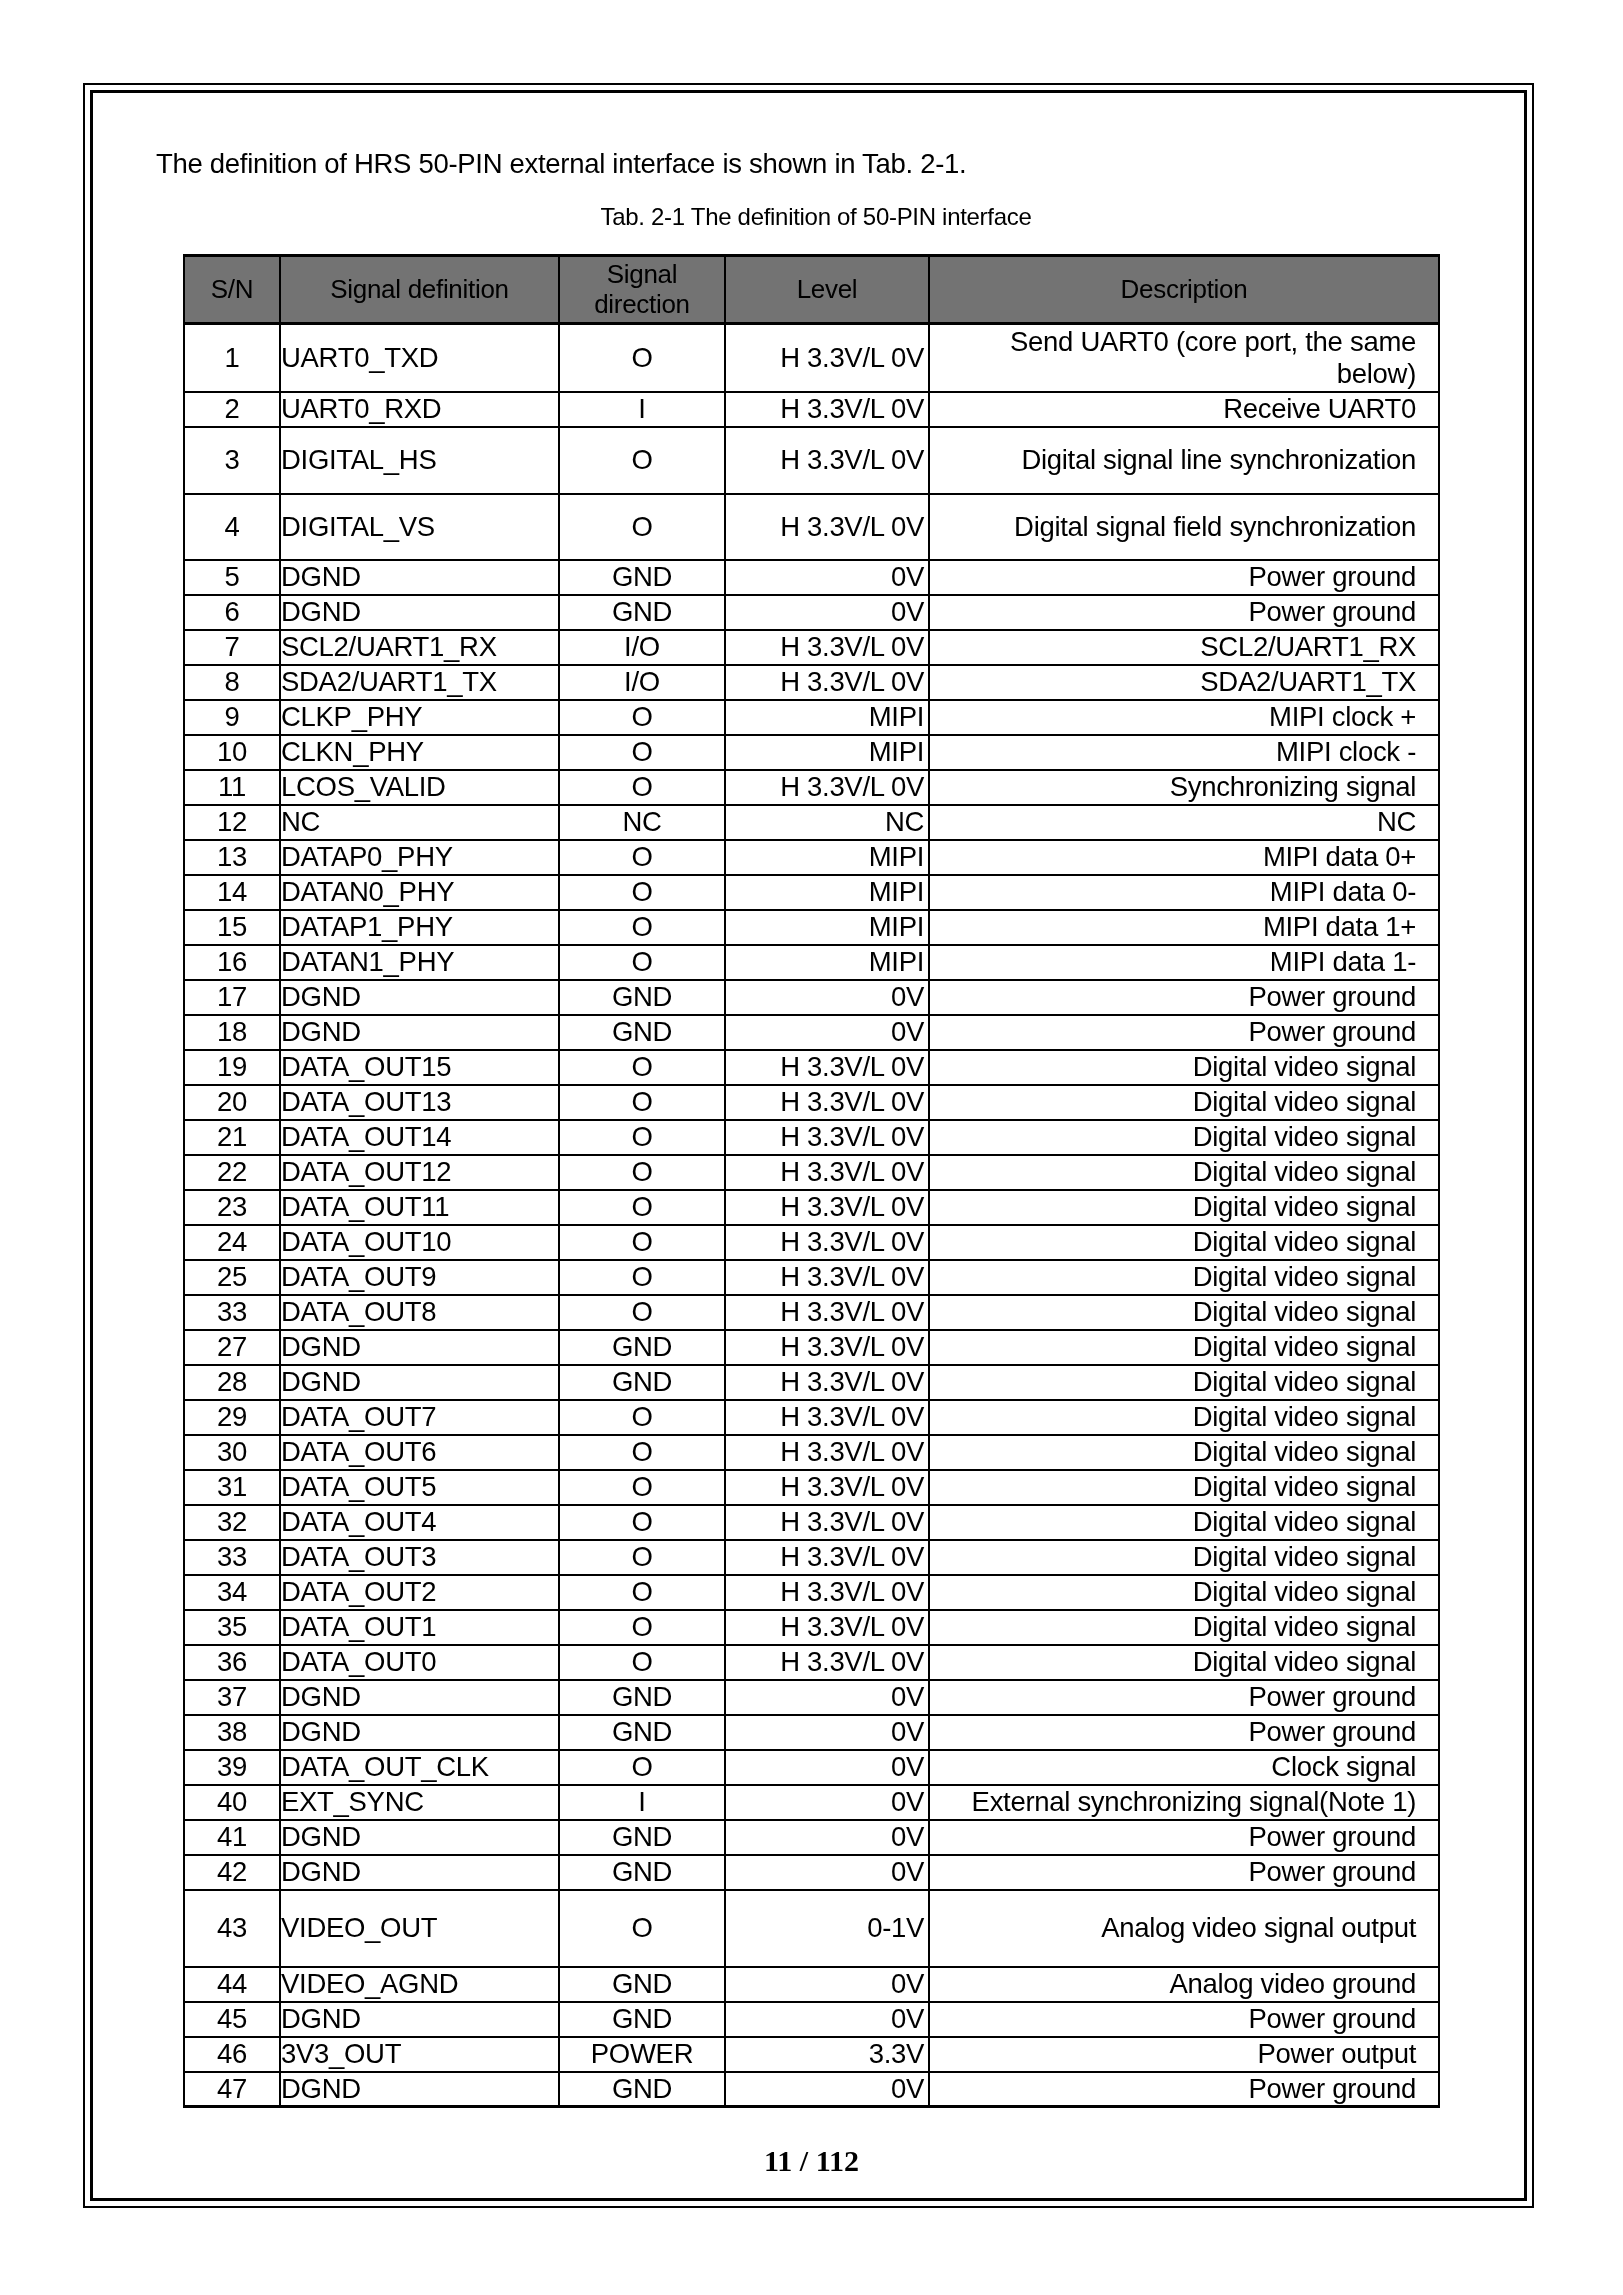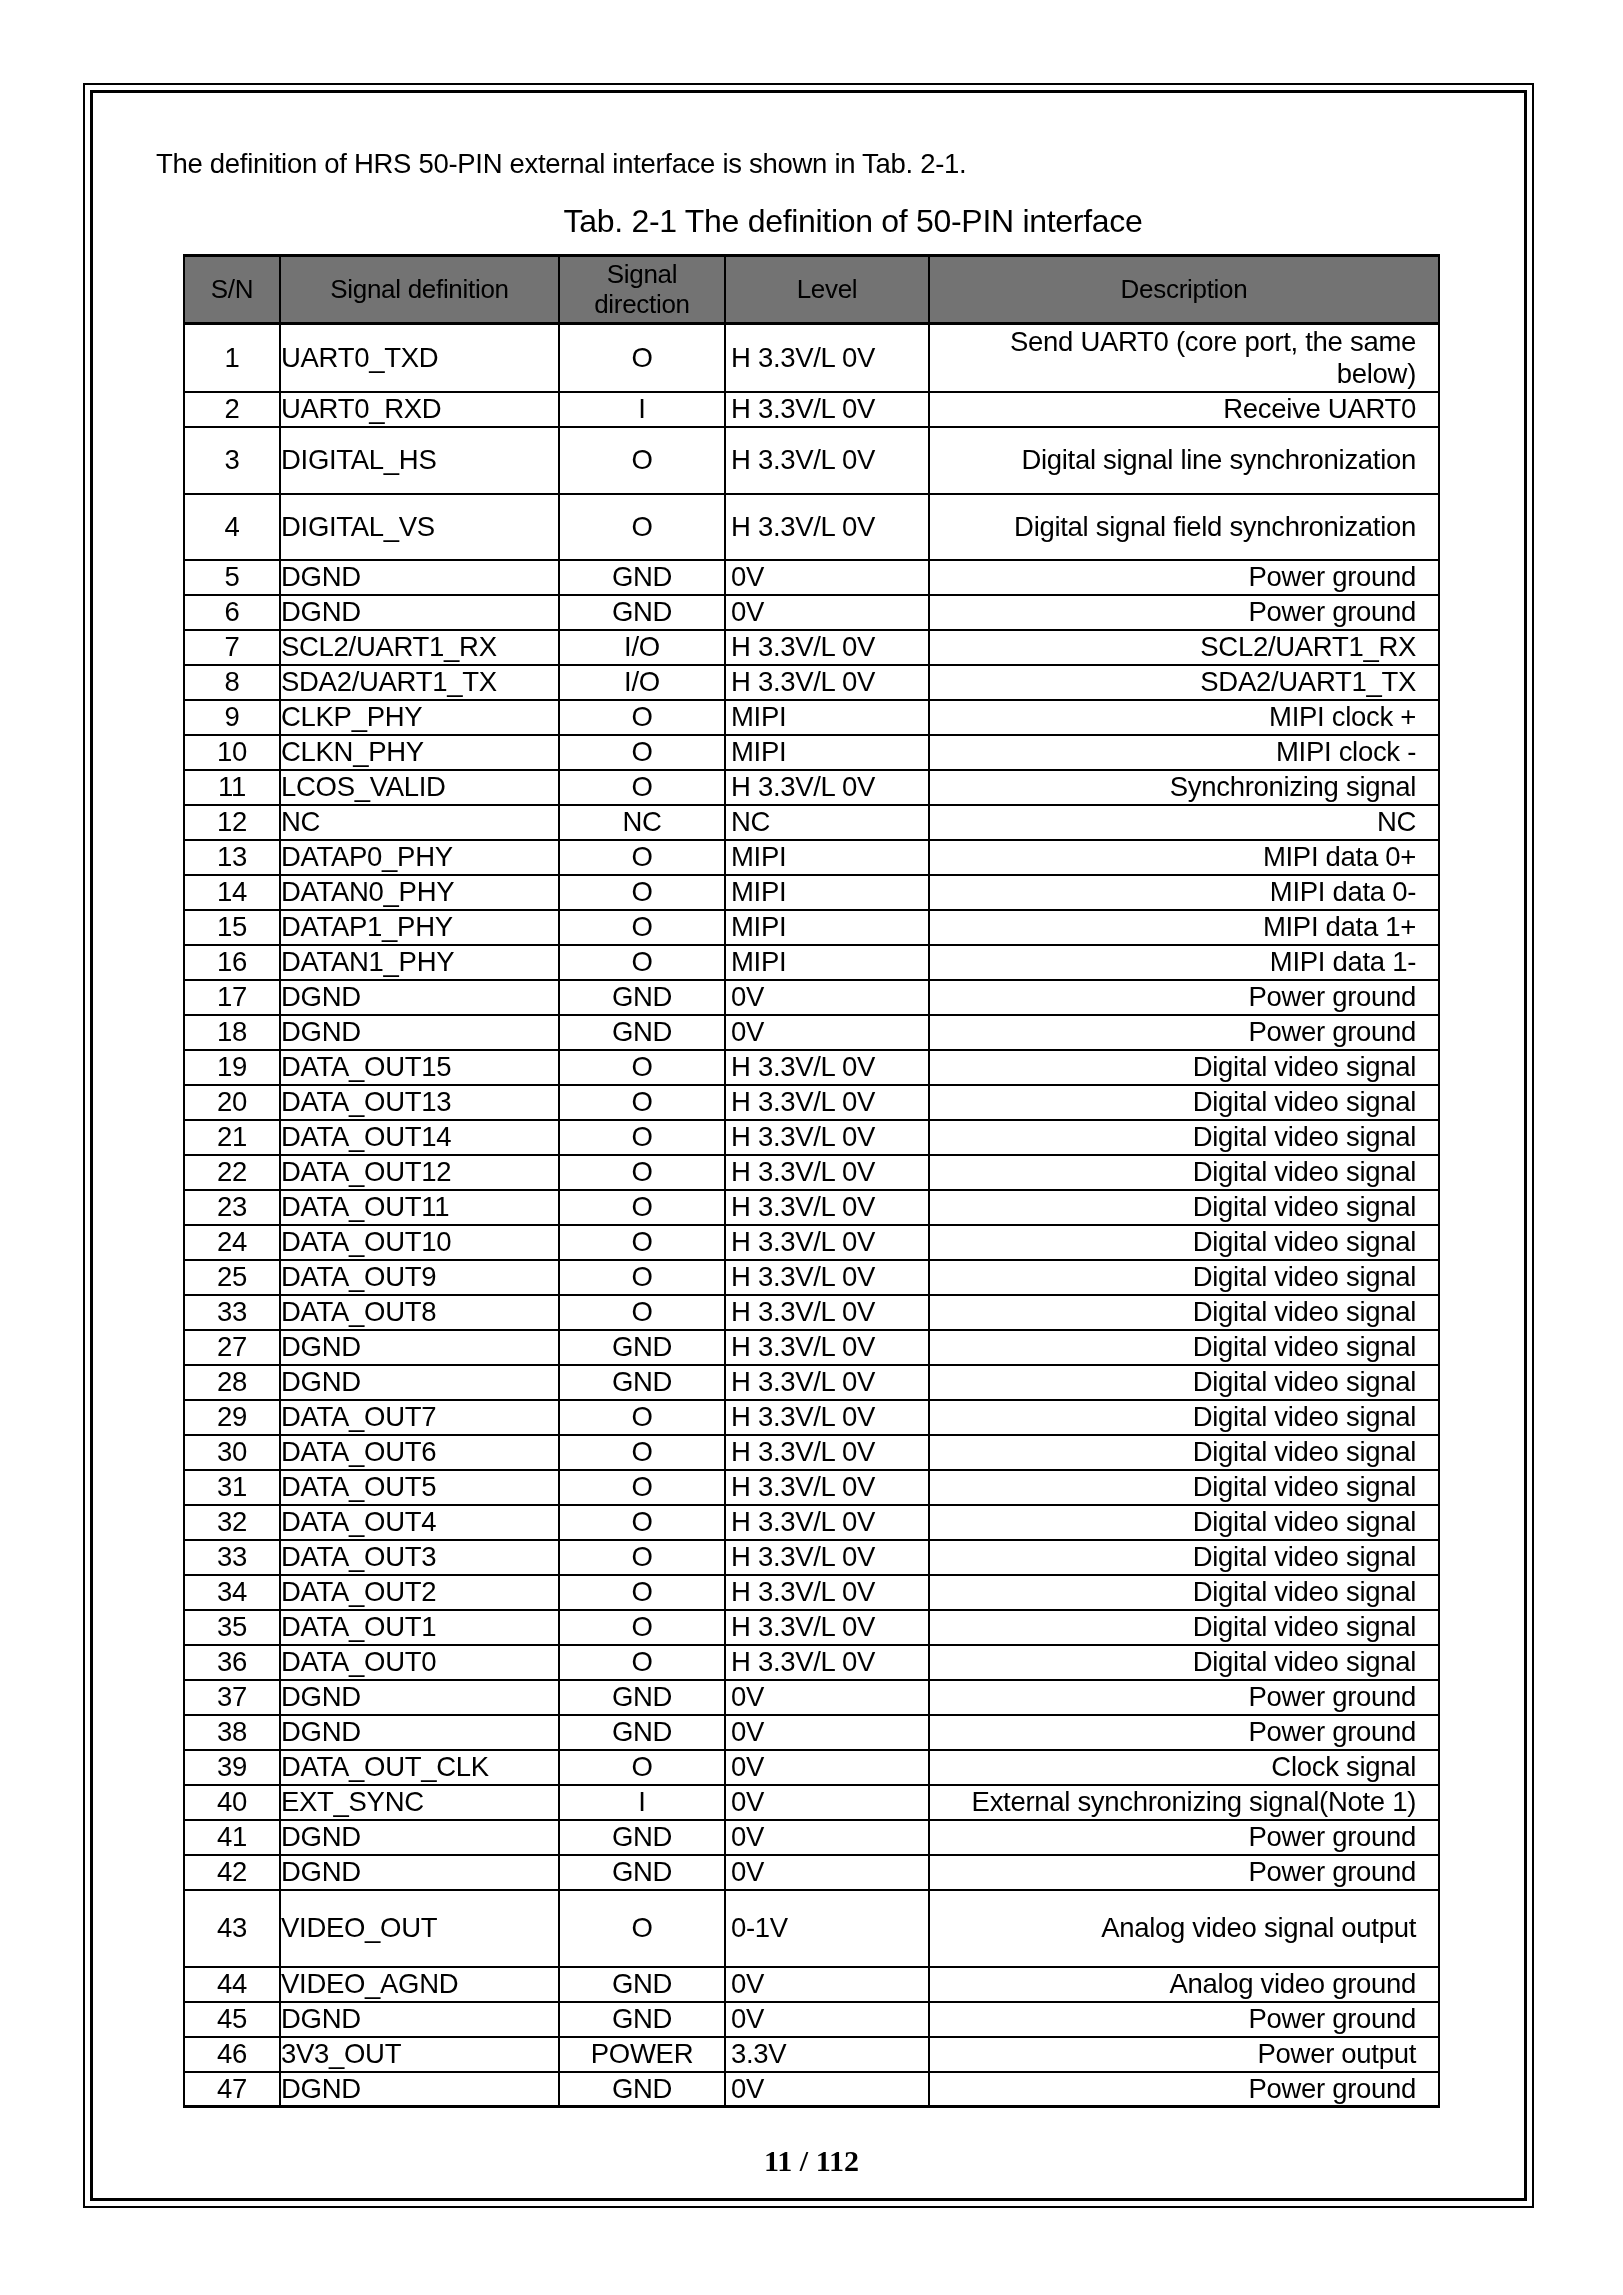--- a/index.html
+++ b/index.html
@@ -37,23 +37,23 @@
     position: absolute;
     left: 156px;
     top: 148px;
     font-size: 27.5px;
     letter-spacing: -0.3px;
     white-space: nowrap;
   }
   .table-caption {
     position: absolute;
     top: 203px;
-    left: 853px;
+    left: 816px;
     transform: translateX(-50%);
-    font-size: 32px;
+    font-size: 24px;
     letter-spacing: -0.3px;
     white-space: nowrap;
   }
   table.pin-table {
     position: absolute;
     left: 183px;
     top: 254px;
     width: 1254px;
     border-collapse: collapse;
     table-layout: fixed;
@@ -76,21 +76,21 @@
     text-align: center;
     border-top-width: 3.3px;
     border-bottom-width: 3.9px;
     height: 65px;
   }
   .pin-table tbody tr { height: 35px; }
   .pin-table tbody tr:last-child td { border-bottom-width: 3.9px; }
   .pin-table td.cell-sn { text-align: center; }
   .pin-table td.cell-signal { text-align: left; padding-left: 0; padding-right: 3.9px; }
   .pin-table td.cell-direction { text-align: center; }
-  .pin-table td.cell-level { text-align: left; padding-left: 5px; padding-right: 3.9px; }
+  .pin-table td.cell-level { text-align: right; padding-left: 5px; padding-right: 3.9px; }
   .pin-table td.cell-description { text-align: right; padding-left: 11.8px; padding-right: 22px; margin-top: 8px; }
   .page-footer {
     position: absolute;
     left: 0;
     width: 1623px;
     top: 2144px;
     text-align: center;
     font-family: "Liberation Serif", serif;
     font-weight: 700;
     font-size: 30px;

